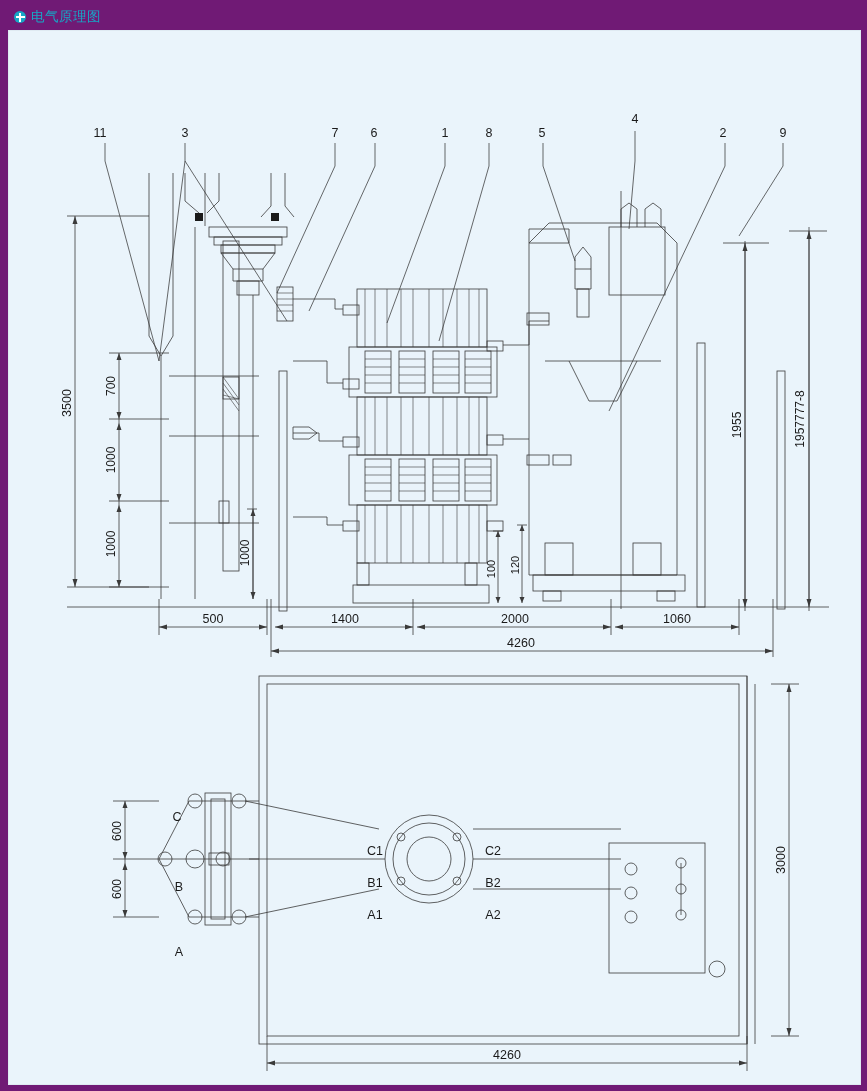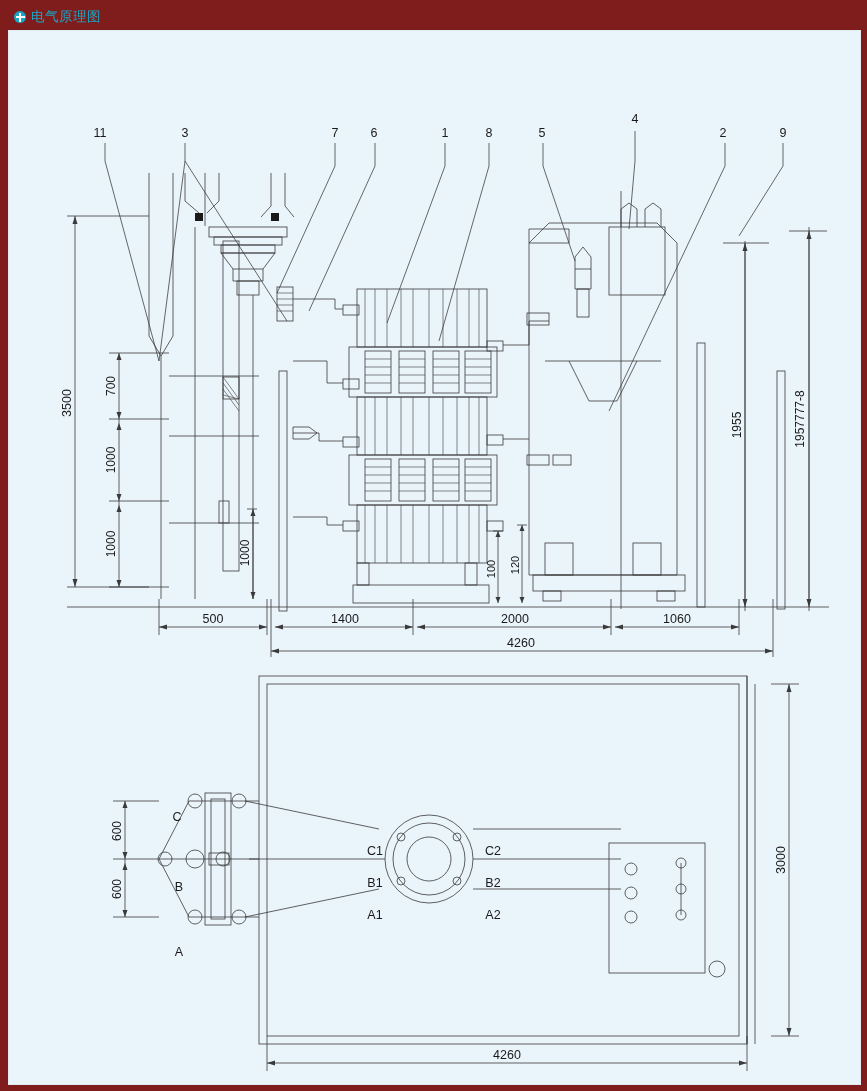--- a/index.html
+++ b/index.html
@@ -1,17 +1,17 @@
 <!DOCTYPE html>
 <html><head>
 <meta charset="utf-8">
 <style>
   html,body{margin:0;padding:0;background:#ffffff;}
   body{font-family:"Liberation Sans","DejaVu Sans",sans-serif;}
-  #page{position:relative;width:867px;height:1091px;overflow:hidden;background:#7f1d1d;}
+  #page{position:relative;width:867px;height:1091px;overflow:hidden;background:#701a75;}
 
   
   #header{position:absolute;left:0;top:0;width:867px;height:32px;}
   #header .hdr-inner{position:absolute;left:14px;top:8px;display:flex;align-items:center;gap:5px;}
   #header .hdr-icon{width:12px;height:12px;border-radius:50%;background:#17a7c6;position:relative;display:inline-block;}
   #header .hdr-icon:before{content:"";position:absolute;left:5px;top:1.5px;width:2px;height:9px;background:#fff;}
   #header .hdr-icon:after{content:"";position:absolute;left:1.5px;top:5px;width:9px;height:2px;background:#fff;}
   #header .hdr-title{font-size:13.5px;color:#17a7c6;letter-spacing:.5px;}
 
   

